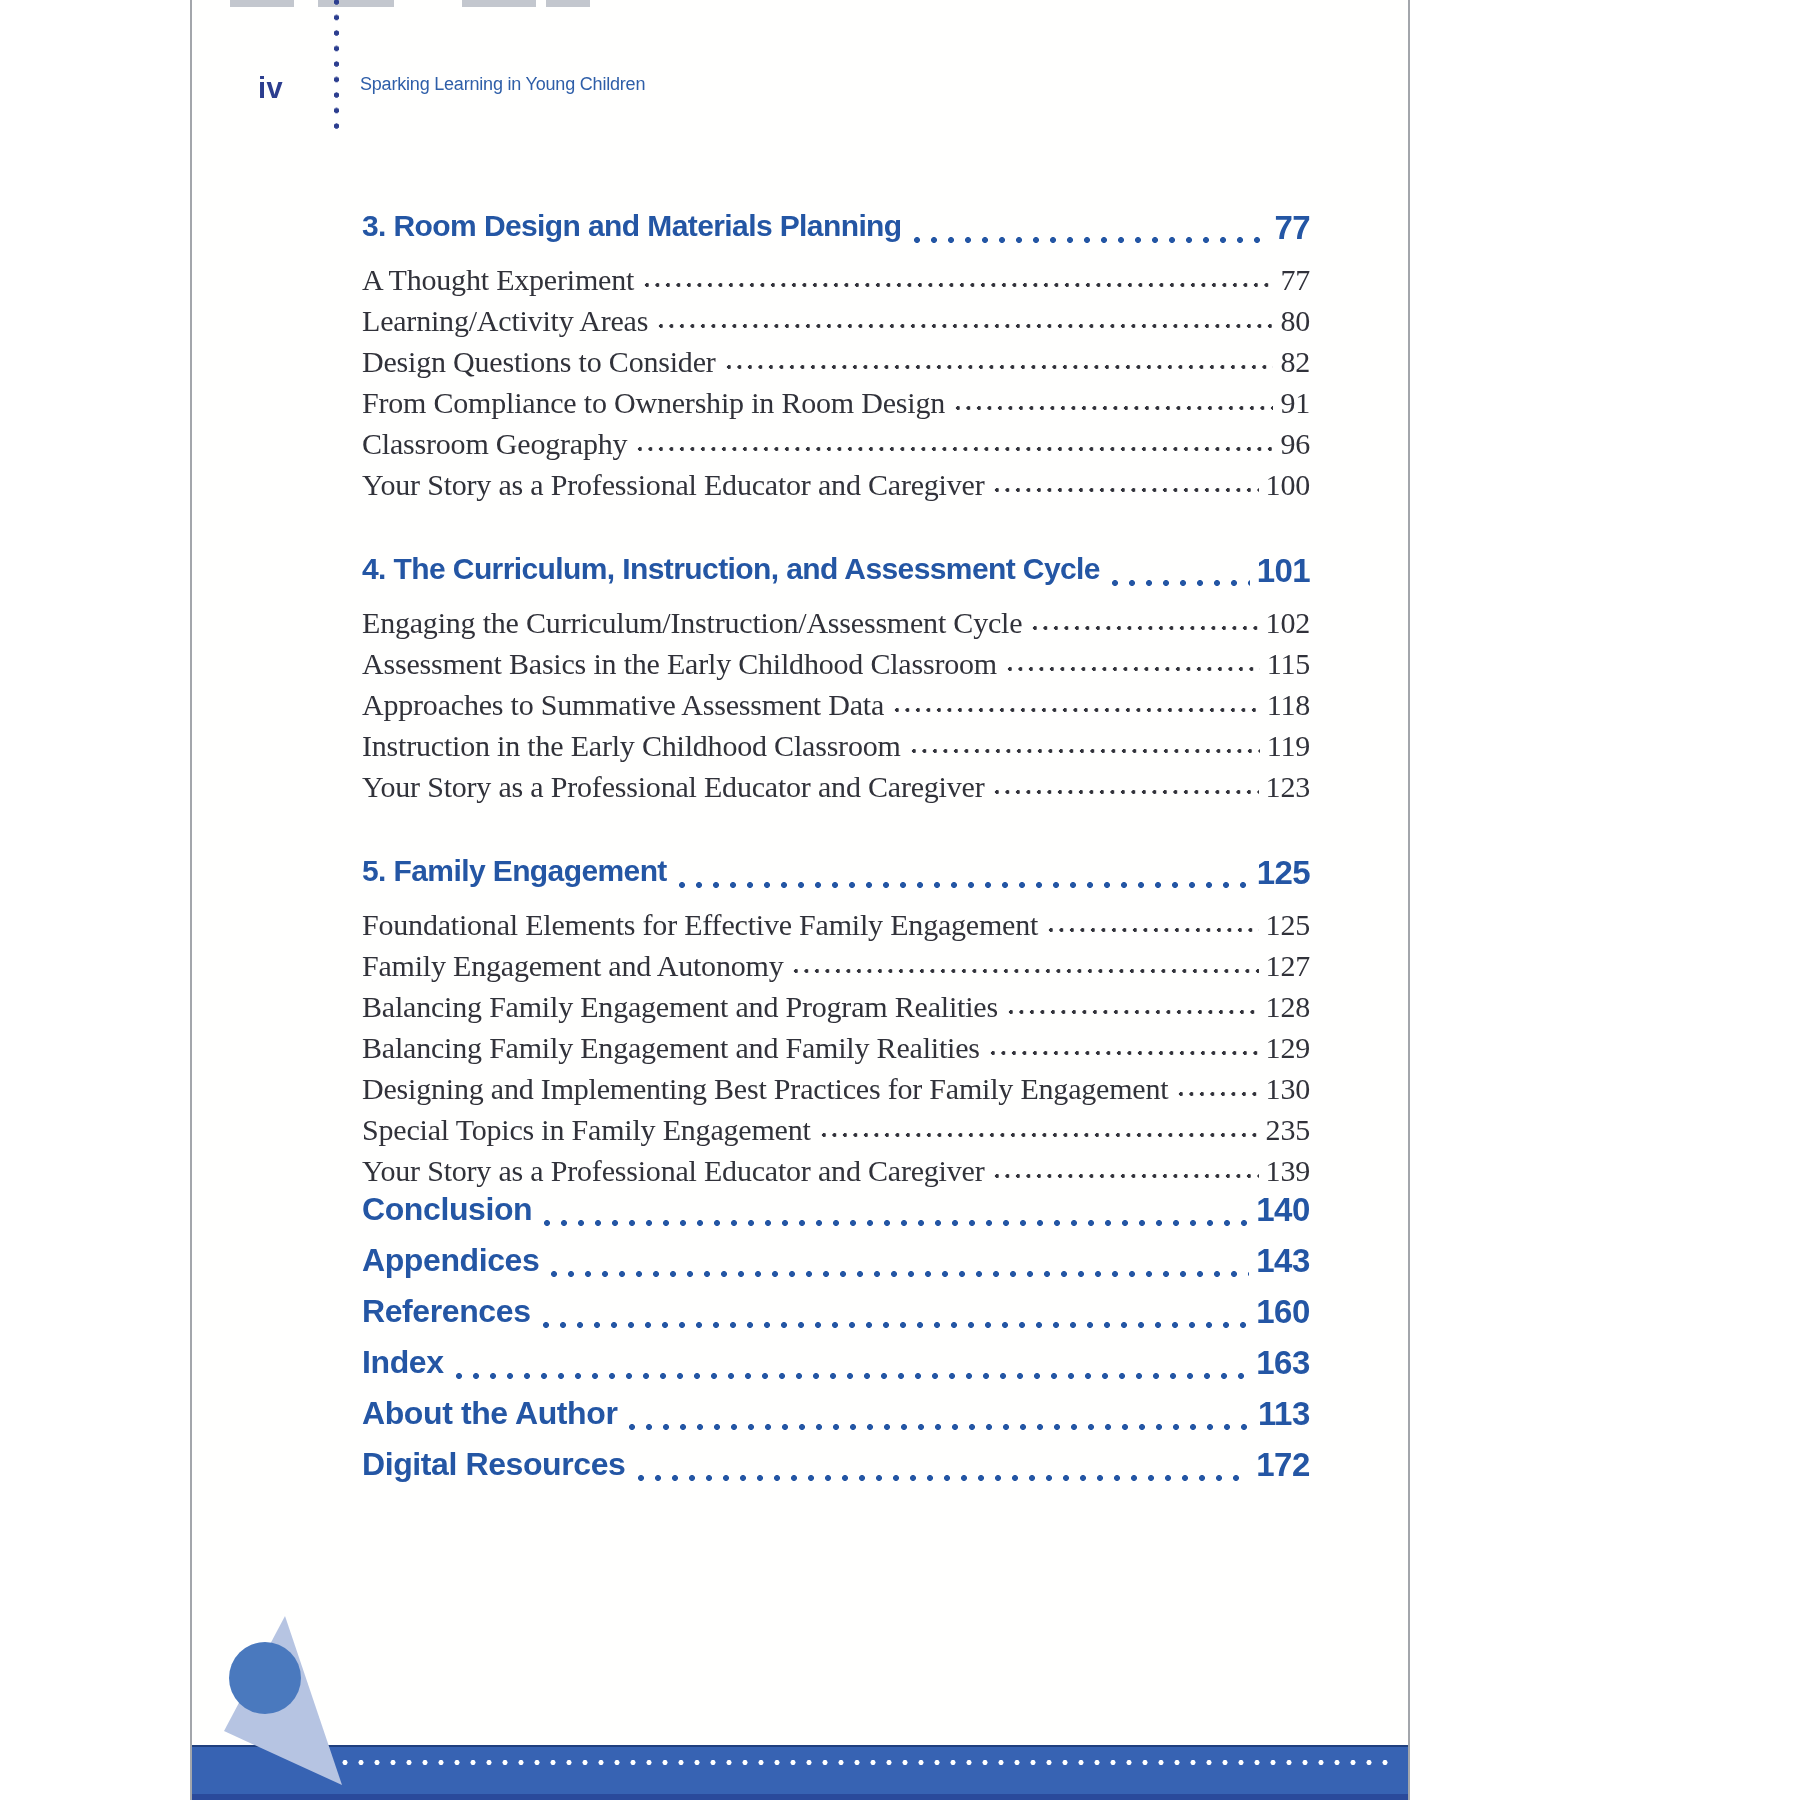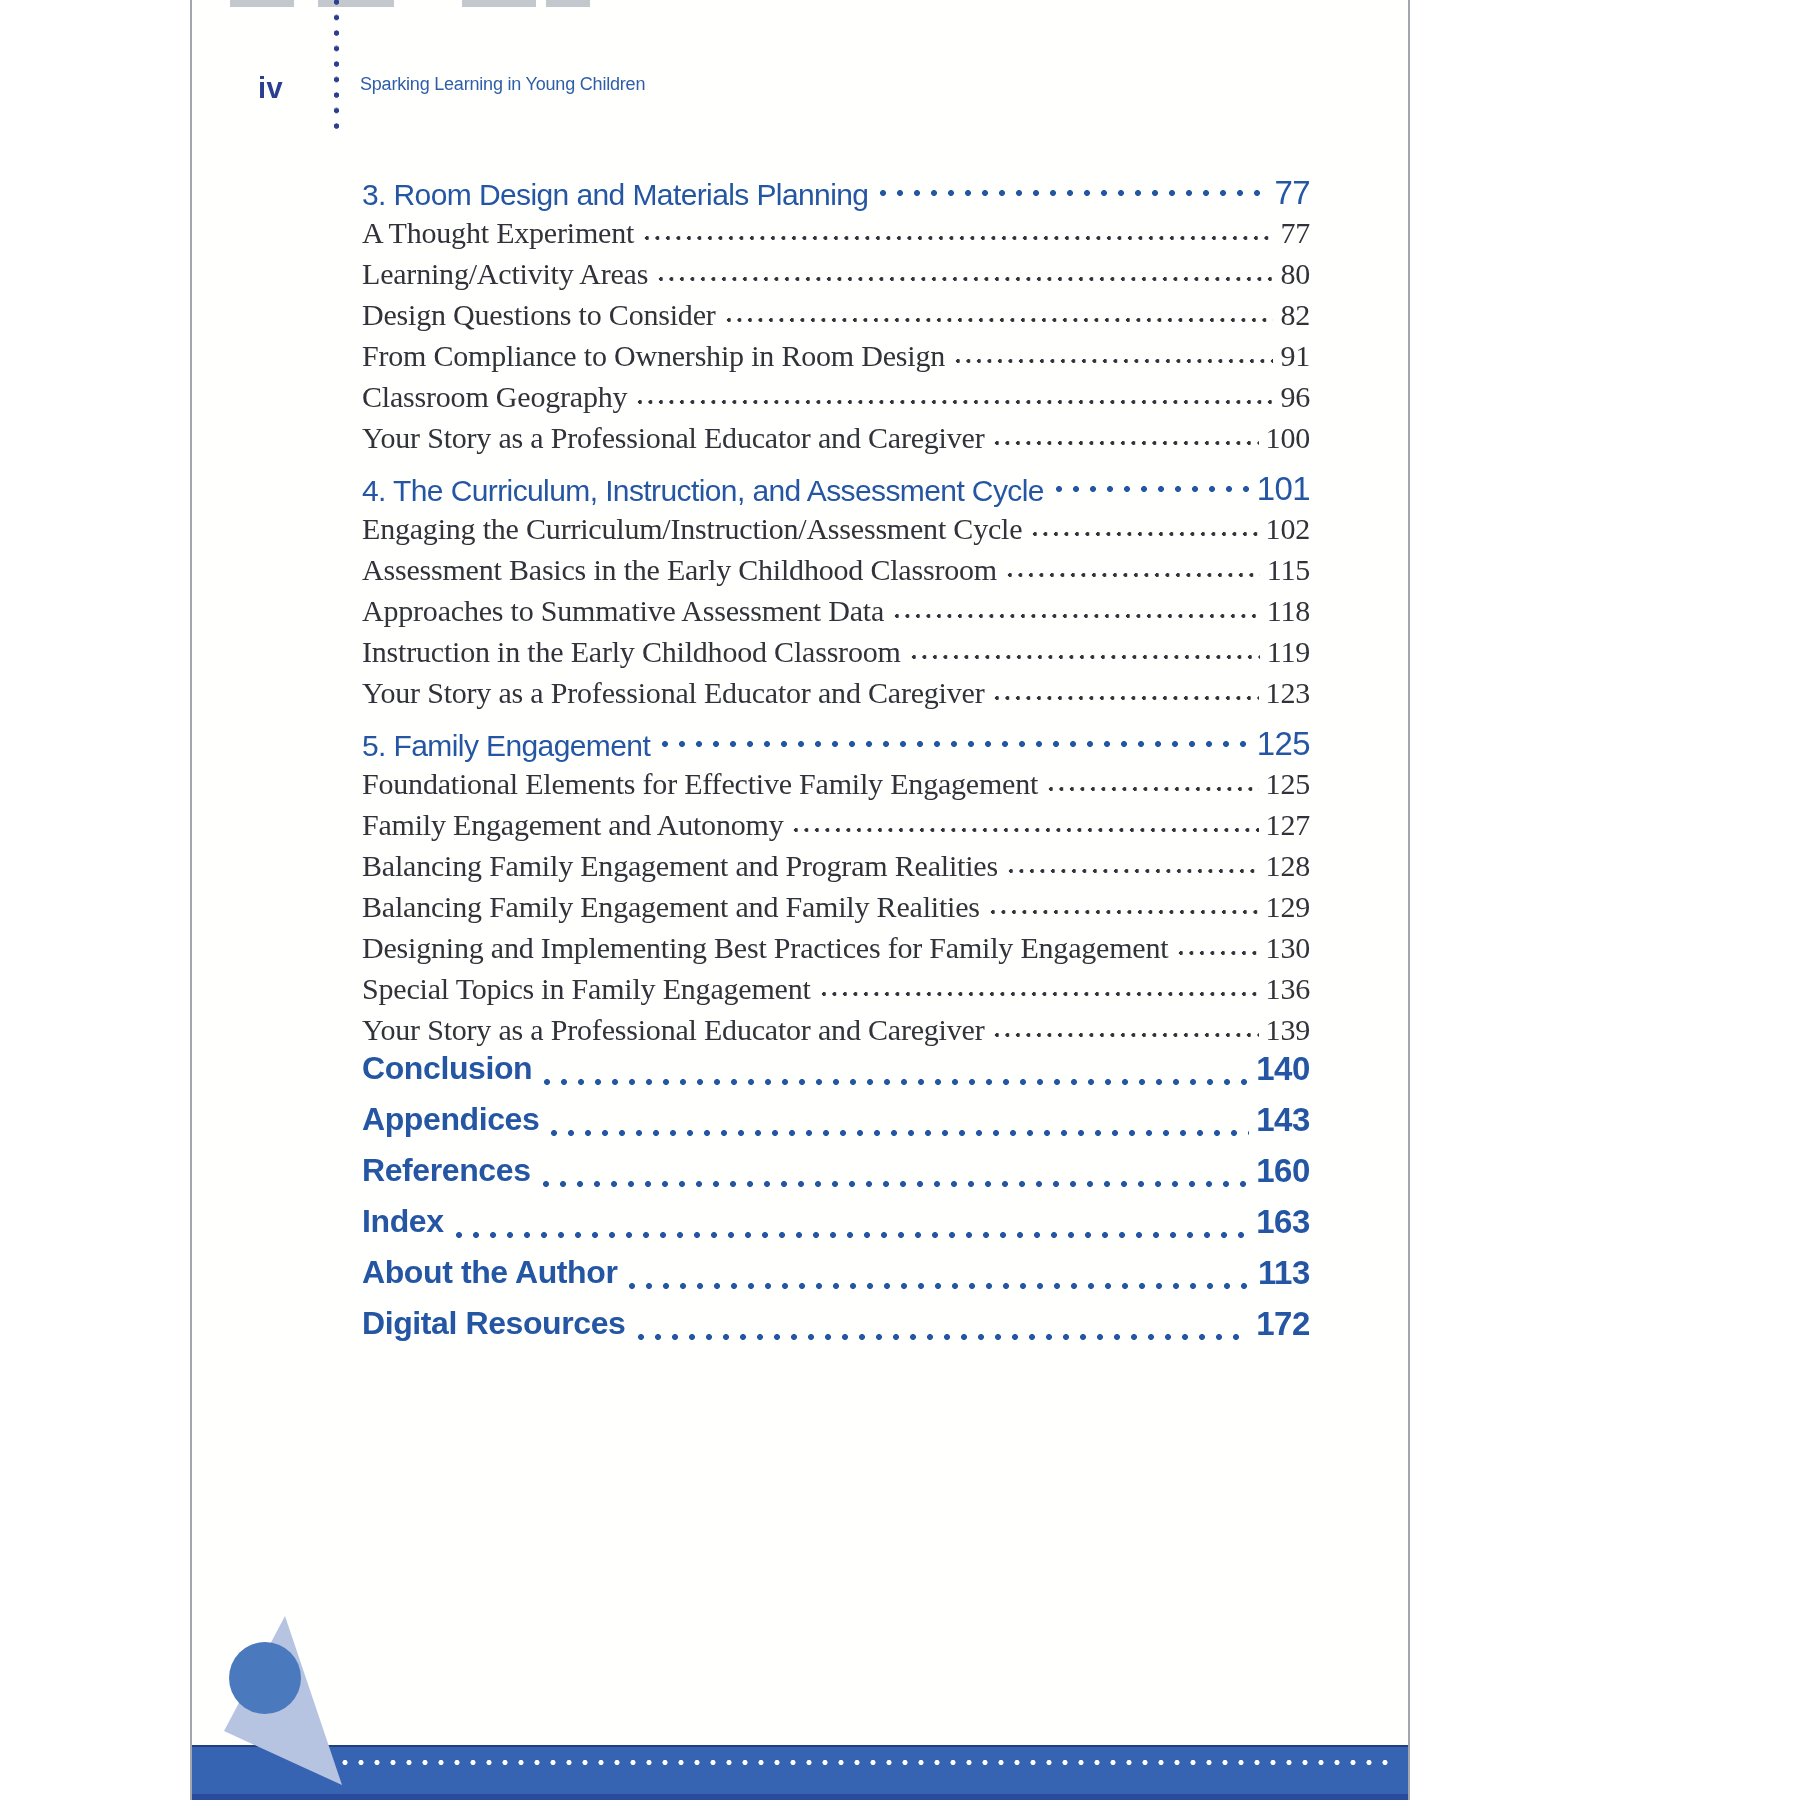--- a/index.html
+++ b/index.html
@@ -34,22 +34,22 @@
   }
   .running-head{
     position:absolute;left:168px;top:74px;
     font-size:18px;color:var(--running_head,#2e5ea8);
     letter-spacing:-0.2px;
   }
 
   
   .toc{position:absolute;left:170px;top:162px;width:948px;}
   .row{display:flex;align-items:baseline;white-space:nowrap;overflow:hidden;}
-  .row.ch{height:50px;font-size:30px;font-weight:normal;color:var(--accent,#2456a4);
-          letter-spacing:-0.6px;align-items:flex-end;}
+  .row.ch{height:50px;font-size:30px;font-weight:bold;color:var(--accent,#2456a4);
+          letter-spacing:-0.6px;align-items:flex-start;margin-top:47px;}
   .row.main{height:51px;font-size:32px;font-weight:bold;color:var(--accent,#2456a4);
           letter-spacing:-0.4px;align-items:flex-start;}
   .row.sub{height:41px;font-family:"Liberation Serif",serif;font-size:30px;
           color:var(--ink,#31323a);letter-spacing:-0.2px;align-items:center;}
   .lbl{flex:0 0 auto;}
   .num{flex:0 0 auto;text-align:right;}
   .row.ch .num,.row.main .num{font-size:33px;}
   .lead{flex:1 1 0;min-width:0;align-self:center;height:8px;margin:10px 7px 0 9px;
         background-repeat:repeat-x;background-position:left 60%;}
   .row.sub .lead{
@@ -183,21 +183,21 @@
         <span class="num">129</span>
       </div>
     <div class="row sub">
         <span class="lbl">Designing and Implementing Best Practices for Family Engagement</span>
         <span class="lead"></span>
         <span class="num">130</span>
       </div>
     <div class="row sub">
         <span class="lbl">Special Topics in Family Engagement</span>
         <span class="lead"></span>
-        <span class="num">136</span>
+        <span class="num">235</span>
       </div>
     <div class="row sub">
         <span class="lbl">Your Story as a Professional Educator and Caregiver</span>
         <span class="lead"></span>
         <span class="num">139</span>
       </div>
 
     <div class="row main">
         <span class="lbl">Conclusion</span>
         <span class="lead"></span>

